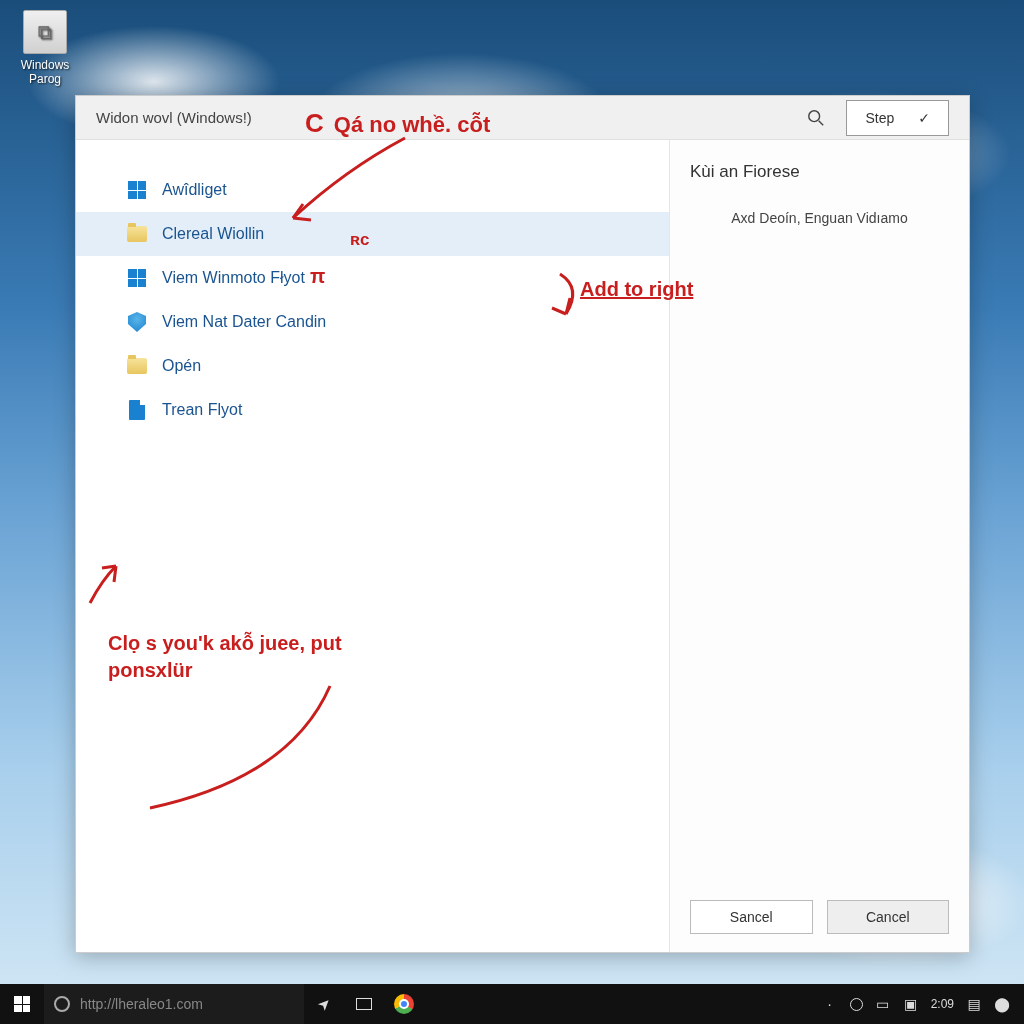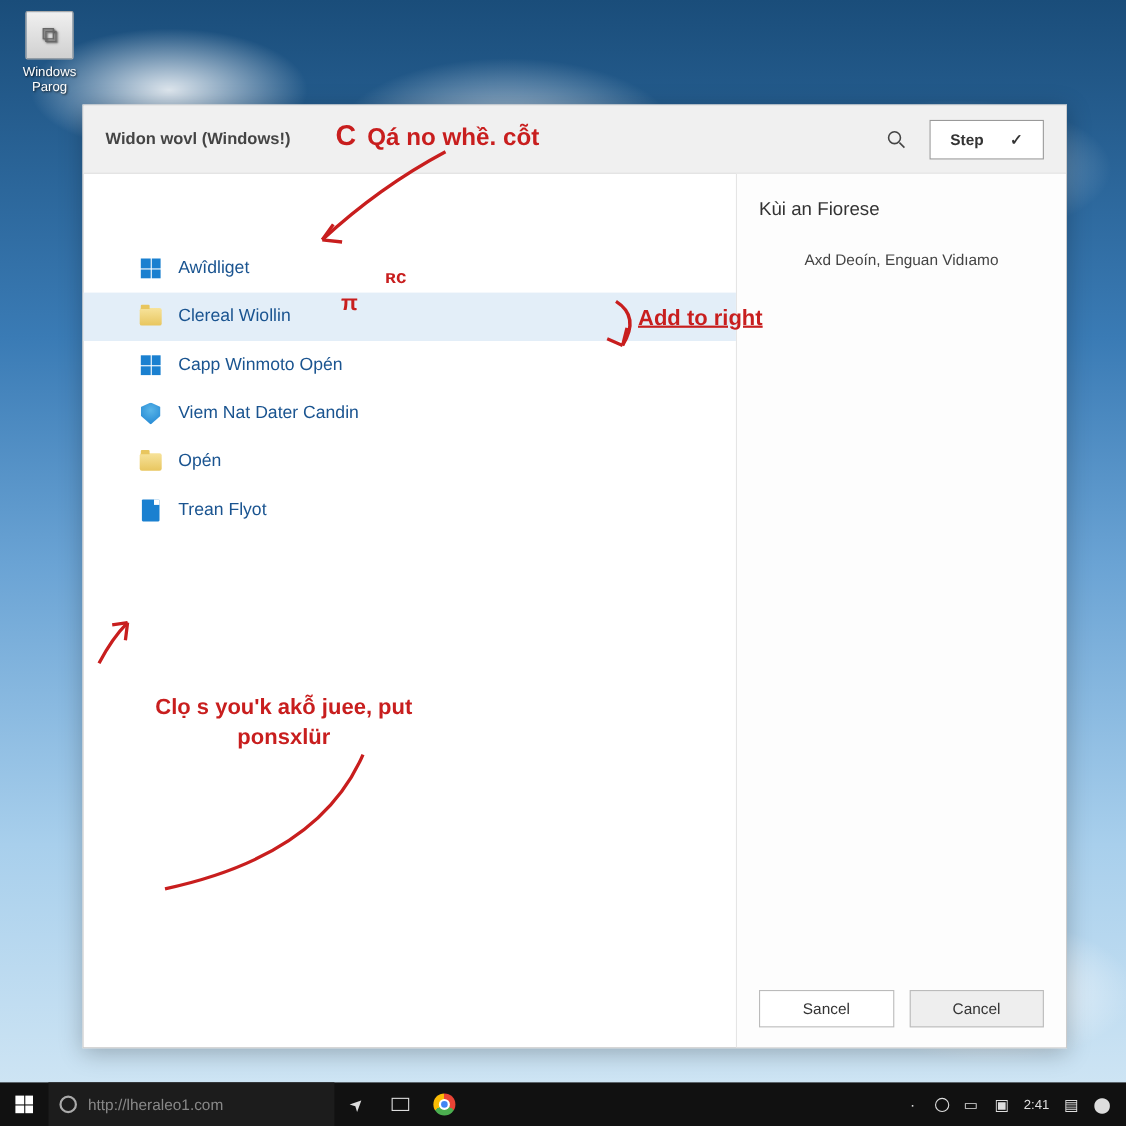--- a/index.html
+++ b/index.html
@@ -32,37 +32,37 @@
   display:flex; align-items:center; justify-content:center;
   font-size: 20px; color:#666;
 }
 
 .window {
   position: absolute; top: 95px; left: 75px; width: 895px; height: 858px;
   background: #fff; border: 1px solid #ccc; box-shadow: 0 4px 20px rgba(0,0,0,0.25);
   display: flex; flex-direction: column;
 }
 .win-header {
-  height: 62px; background: #f0f0f0; border-bottom: 1px solid #e0e0e0;
-  display: flex; align-items: center; padding: 0 20px; font-weight: bold;
+  height: 44px; background: #f0f0f0; border-bottom: 1px solid #e0e0e0;
+  display: flex; align-items: center; padding: 0 20px;
 }
 .win-title { font-size: 15px; color:#444; }
 .win-header .spacer { flex: 1; }
 .header-search {
   width: 24px; height: 24px; display:flex; align-items:center; justify-content:center;
   margin-right: 18px; color:#444;
 }
 .step-btn {
   height: 36px; padding: 0 18px; border: 1px solid #999; background:#fff;
   display:flex; align-items:center; gap:24px; font-size:14px; color:#333;
 }
 .step-btn .check { font-size: 14px; }
 
 .win-body { flex:1; display:flex; min-height:0; }
-.left-pane { flex:1; padding: 28px 0 0 0; position:relative;margin-top:36px; }
+.left-pane { flex:1; padding: 28px 0 0 0; position:relative; }
 .menu-item {
   height: 44px; display:flex; align-items:center; gap: 14px;
   padding-left: 50px; font-size: 16px; color:#1a5490; cursor:pointer;
 }
 .menu-item.selected { background:#e3eef8; }
 .menu-item .micon { width:22px; height:22px; display:flex; align-items:center; justify-content:center; }
 .tiles { display:grid; grid-template-columns:1fr 1fr; grid-template-rows:1fr 1fr; gap:1px; width:18px; height:18px; }
 .tiles div { background:#1a80d0; }
 .folder-ico { width:20px; height:16px; background:linear-gradient(180deg,#f7e39b,#e8c65f); border-radius:2px; position:relative; }
 .folder-ico::before { content:''; position:absolute; top:-3px; left:1px; width:8px; height:4px; background:#e8c65f; border-radius:1px 1px 0 0; }
@@ -154,21 +154,21 @@
         </div>
         <div class="menu-item">
           <span class="micon">
               <span class="tiles">
                 <div></div>
                 <div></div>
                 <div></div>
                 <div></div>
               </span>
             </span>
-          <span>Capp Winmoto Opén</span>
+          <span>Viem Winmoto Fłyot</span>
         </div>
         <div class="menu-item">
           <span class="micon">
               <span class="shield-ico"></span>
             </span>
           <span>Viem Nat Dater Candin</span>
         </div>
         <div class="menu-item">
           <span class="micon">
               <span class="folder-ico"></span>
@@ -196,37 +196,37 @@
     </div>
   </div>
 
   <div class="annot" style="top:108px; left:305px; font-size:22px;">
     <span style="font-size:26px; margin-right:10px;">C</span><span>Qá no whề. cỗt</span>
     <svg width="150" height="110" style="position:absolute; left:-30px; top:22px;">
       <path d="M130 8 Q 70 40 18 88" stroke="#c81e1e" stroke-width="3" fill="none"></path>
       <path d="M18 88 l10 -14 M18 88 l18 2" stroke="#c81e1e" stroke-width="3" fill="none"></path>
     </svg>
   </div>
-  <div class="annot" style="top:242px; left:350px; font-size:17px;">ʀc</div>
+  <div class="annot" style="top:230px; left:350px; font-size:17px;">ʀc</div>
   <div class="annot" style="top:265px; left:310px; font-size:20px;">π</div>
 
   <div class="annot" style="top:278px; left:580px; font-size:20px;text-decoration:underline;">
     <svg width="60" height="60" style="position:absolute; left:-48px; top:-10px;">
       <path d="M28 6 Q 50 20 34 46" stroke="#c81e1e" stroke-width="3" fill="none"></path>
       <path d="M34 46 l-14 -6 M34 46 l4 -16" stroke="#c81e1e" stroke-width="3" fill="none"></path>
     </svg>
     <span>Add to right</span>
   </div>
 
   <div class="annot" style="top:558px; left:80px; width:330px;">
     <svg width="60" height="60" style="position:absolute; left:0; top:0;">
       <path d="M10 45 Q 22 22 36 8" stroke="#c81e1e" stroke-width="3" fill="none"></path>
       <path d="M36 8 l-14 2 M36 8 l-2 16" stroke="#c81e1e" stroke-width="3" fill="none"></path>
     </svg>
-    <div style="position:absolute; top:72px; left:28px; font-size:20px; line-height:1.35; width:300px;text-align:center;">Clọ s you'k akỗ juee, put ponsxlür</div>
+    <div style="position:absolute; top:72px; left:28px; font-size:20px; line-height:1.35; width:300px;">Clọ s you'k akỗ juee, put ponsxlür</div>
     <svg width="240" height="150" style="position:absolute; left:50px; top:120px;">
       <path d="M200 8 Q 160 100 20 130" stroke="#c81e1e" stroke-width="3" fill="none"></path>
     </svg>
   </div>
 
   <div class="taskbar">
     <div class="tb-start">
       <span class="tiles" style="width:16px;height:16px;">
           <div></div>
           <div></div>
@@ -246,18 +246,18 @@
       </div>
     <div class="tb-icon">
         <span class="chrome"></span>
       </div>
 
     <div class="tb-tray">
       <span class="ic">·</span>
       <span class="ic" style="border:1.5px solid #ddd;border-radius:50%;width:13px;height:13px;"></span>
       <span class="ic">▭</span>
       <span class="ic">▣</span>
-      <span>2:41</span>
+      <span>2:09</span>
       <span class="ic">▤</span>
       <span class="ic">⬤</span>
     </div>
   </div>
 </div>
 
 </body></html>

